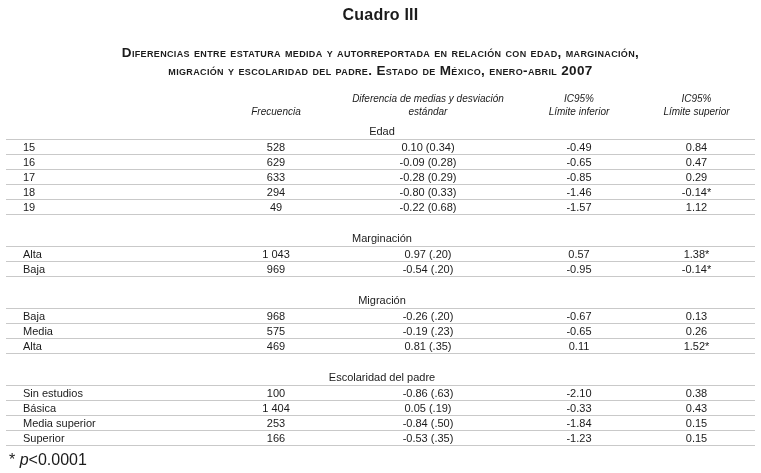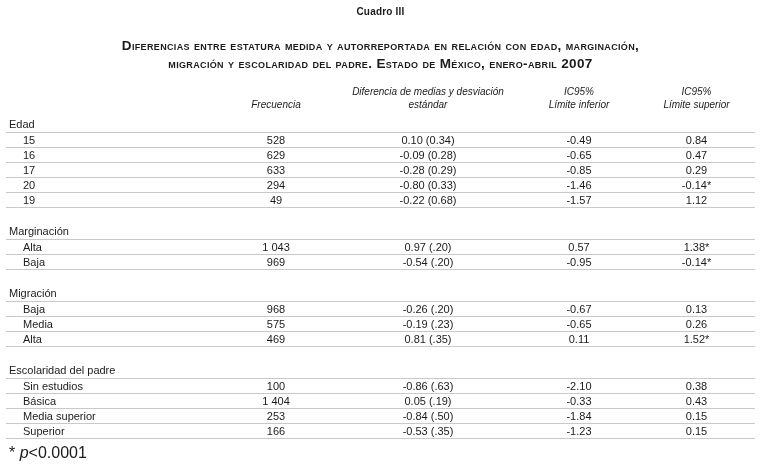--- a/index.html
+++ b/index.html
@@ -1,39 +1,39 @@
 <!DOCTYPE html>
 <html><head>
 <meta charset="utf-8">
 <style>
   * { margin:0; padding:0; box-sizing:border-box; }
   html,body { width:761px; height:473px; background:#ffffff; overflow:hidden; }
   body { font-family:"Liberation Sans", sans-serif; color:#1b1b1b; }
   .page { padding:6px 6px 0 6px; }
 
-  .title { text-align:center; font-size:10px; font-weight:bold; letter-spacing:.2px; }
+  .title { text-align:center; font-size:16px; font-weight:bold; letter-spacing:.2px; }
   .subtitle { text-align:center; font-weight:bold; font-variant:small-caps;
               font-size:13.5px; line-height:18px; margin-top:20px; letter-spacing:.35px; }
 
   table { width:100%; border-collapse:collapse; table-layout:fixed; margin-top:12px; }
   col.c-label { width:210px; }
   col.c-freq  { width:120px; }
   col.c-diff  { width:184px; }
   col.c-low   { width:118px; }
   col.c-high  { width:117px; }
 
   th { font-style:italic; font-weight:normal; font-size:10px; line-height:13px;
        vertical-align:bottom; text-align:center; padding-bottom:6px; }
   th.lbl { text-align:left; }
 
   td { font-size:11px; height:15px; text-align:center; vertical-align:middle;
        white-space:nowrap; overflow:hidden; }
   tr.data td, tr.group td { border-bottom:1px solid #c9c9c9; }
   td.lbl { text-align:left; padding-left:17px; }
-  tr.group td { text-align:left; padding-left:3px; }
+  tr.group td { text-align:center; padding-left:3px; }
   tr.spacer td { height:17px; border:none; }
 
   .footnote { font-size:16px; margin-top:5px; padding-left:3px; }
   .footnote i { font-style:italic; }
 </style>
 </head>
 <body>
 
 <div class="page">
 
@@ -92,21 +92,21 @@
         <td>0.47</td>
       </tr>
       <tr class="data">
         <td class="lbl">17</td>
         <td>633</td>
         <td>-0.28 (0.29)</td>
         <td>-0.85</td>
         <td>0.29</td>
       </tr>
       <tr class="data">
-        <td class="lbl">20</td>
+        <td class="lbl">18</td>
         <td>294</td>
         <td>-0.80 (0.33)</td>
         <td>-1.46</td>
         <td>-0.14*</td>
       </tr>
       <tr class="data">
         <td class="lbl">19</td>
         <td>49</td>
         <td>-0.22 (0.68)</td>
         <td>-1.57</td>

